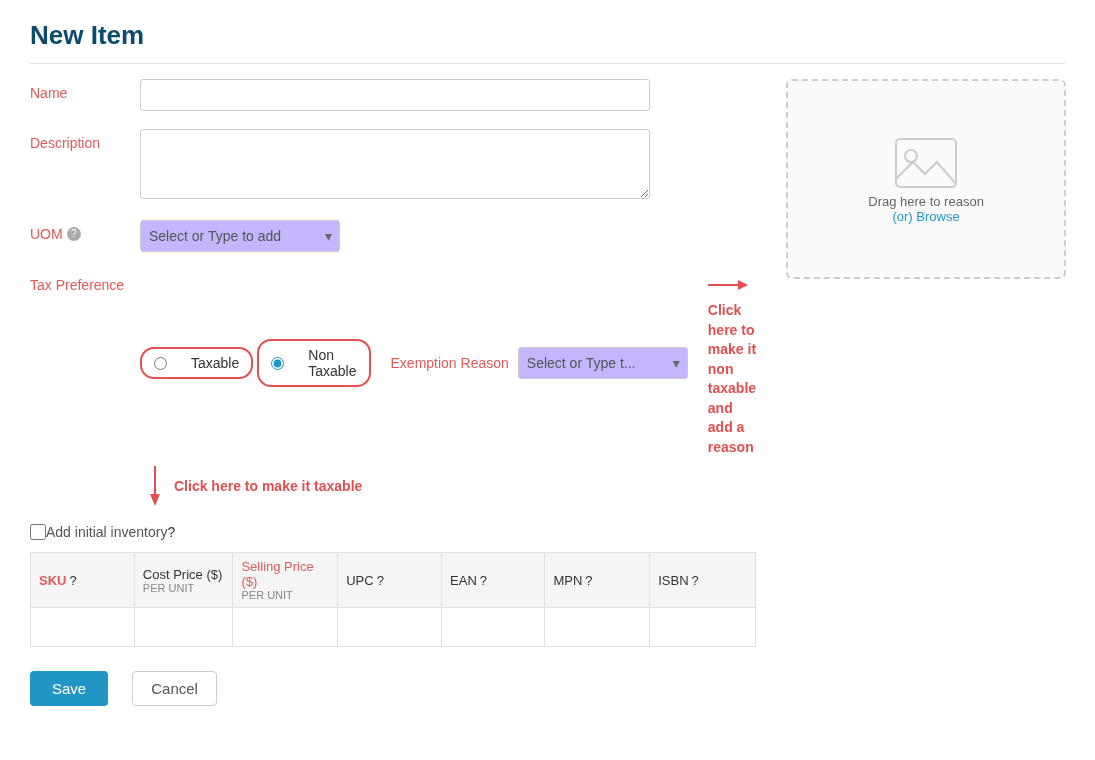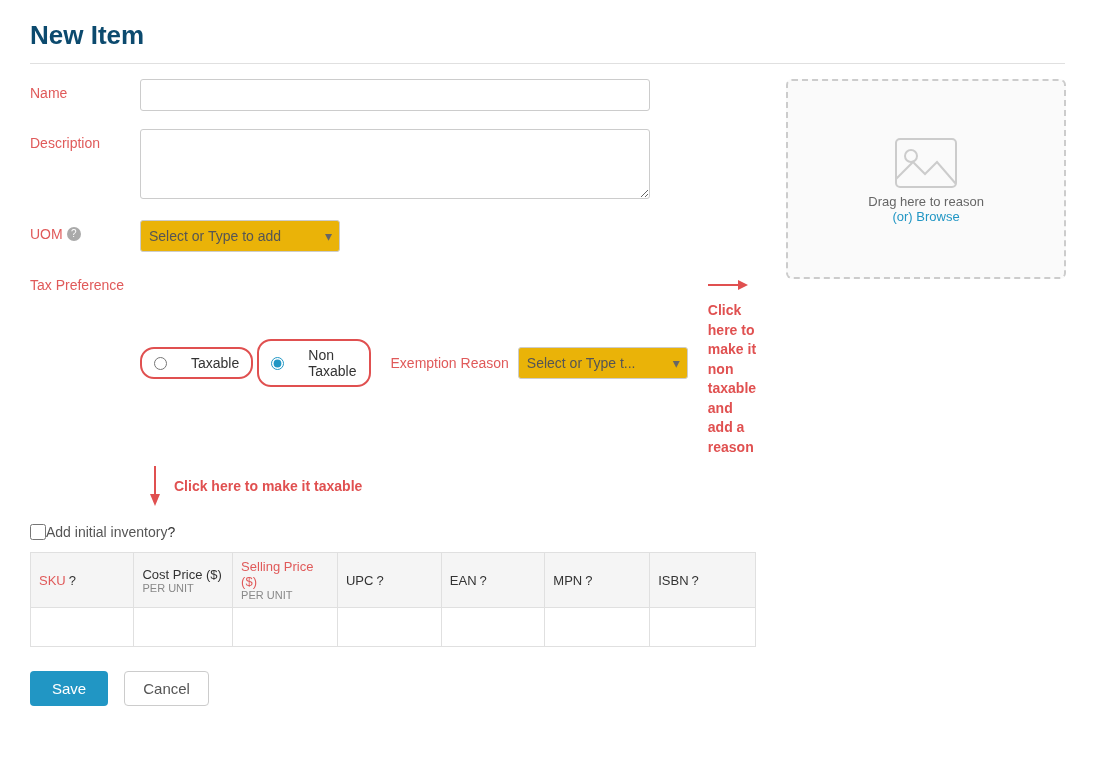--- a/index.html
+++ b/index.html
@@ -104,21 +104,21 @@
     }
 
     .select-wrapper select {
       width: 100%;
       height: 32px;
       border: 1px solid #ccc;
       border-radius: 3px;
       padding: 0 28px 0 8px;
       font-size: 14px;
       appearance: none;
-      background: #eab308;
+      background: #c4b5fd;
       cursor: pointer;
       outline: none;
       color: #555;
     }
 
     .select-wrapper::after {
       content: '▾';
       position: absolute;
       right: 8px;
       top: 50%;
@@ -256,21 +256,21 @@
 
     .th-content {
       display: flex;
       align-items: center;
       gap: 3px;
     }
 
     
     .button-row {
       display: flex;
-      gap: 16px;
+      gap: 24px;
       align-items: center;
     }
 
     .btn-save {
       background: #2196c4;
       color: #fff;
       border: none;
       border-radius: 4px;
       padding: 9px 22px;
       font-size: 15px;
@@ -404,21 +404,21 @@
         <input type="checkbox" style="">
         <span class="inventory-label">Add initial inventory</span>
         <span class="help-icon">?</span>
       </div>
 
       <table class="inventory-table">
         <thead>
           <tr>
             <th>
               <div class="th-content">
-                <span style="color:#e05a5a;">SKU</span>
+                <span style="color:#e05a5a;font-weight:bold;">SKU</span>
                 <span class="help-icon">?</span>
               </div>
             </th>
             <th>
               Cost Price ($)
               <span class="sub-label" style="font-size:11px;color:#888;display:block;">PER UNIT</span>
             </th>
             <th>
               <span style="color:#e05a5a;">Selling Price ($)</span>
               <span class="sub-label" style="font-size:11px;color:#888;display:block;">PER UNIT</span>

